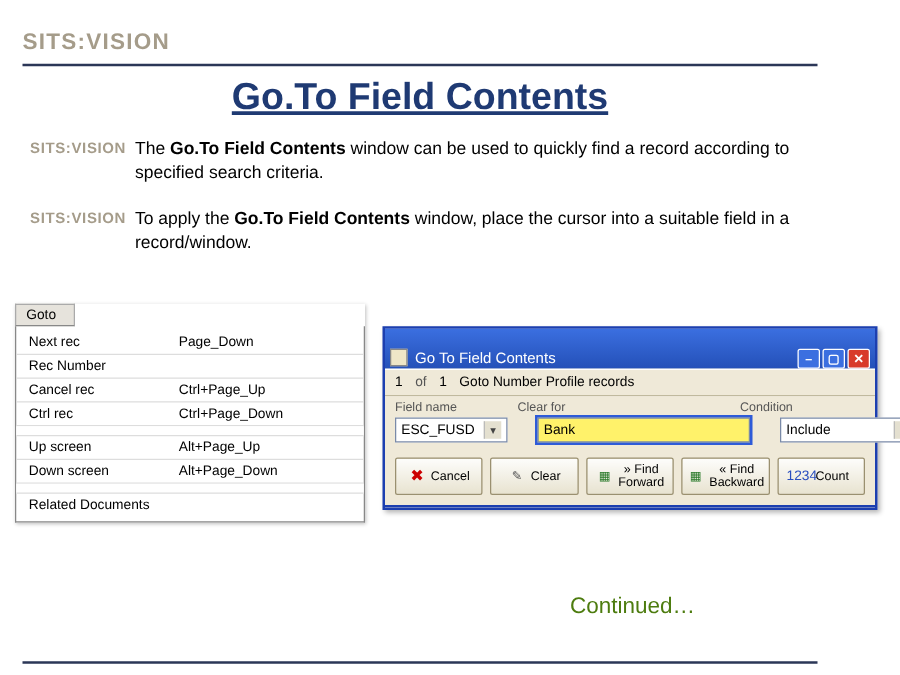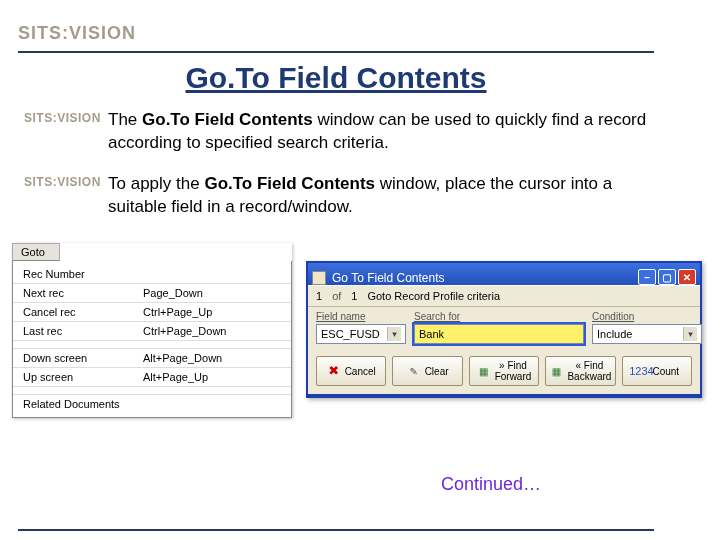--- a/index.html
+++ b/index.html
@@ -56,21 +56,21 @@
     height: 22px;
     font-size: 12px;
     font-weight: bold;
     color: #a59c8a;
     letter-spacing: 0.5px;
     margin-right: 18px;
     margin-top: 2px;
     flex: 0 0 auto;
   }
   .bullet-text {
-    font-size: 17px;
+    font-size: 14px;
     line-height: 1.35;
     color: #000;
   }
   .bullet-text b { font-weight: bold; }
 
   
   .menu-panel {
     position: absolute;
     left: 12px;
     top: 228px;
@@ -118,22 +118,22 @@
     width: 396px;
     background: #eee;
     border: 2px solid #1c3fb0;
     font-size: 11px;
     box-shadow: 2px 2px 4px rgba(0,0,0,0.3);
   }
   .mw-titlebar {
     background: linear-gradient(#3b6fe0, #2450b8);
     color: #fff;
     display: flex;
-    align-items: flex-end;
-    padding: 0 4px;
+    align-items: flex-start;
+    padding: 16px 4px;
     height: 22px;
   }
   .mw-titlebar .tb-icon {
     width: 14px; height: 14px;
     background: #efe6c7;
     border: 1px solid #888;
     margin-right: 6px;
   }
   .mw-titlebar .tb-title { flex: 1 1 auto; font-size: 12px; }
   .mw-tb-btn {
@@ -159,27 +159,26 @@
   }
   .mw-toolbar .of { color: #555; }
   .mw-labels {
     background: #efe9d8;
     display: grid;
     grid-template-columns: 90px 170px 110px;
     gap: 8px;
     padding: 4px 8px 0 8px;
     font-size: 10px;
     color: #555;
-    text-decoration: underline;
   }
   .mw-fields {
     background: #efe9d8;
     display: grid;
     grid-template-columns: 90px 170px 110px;
-    gap: 8px;
+    gap: 24px;
     padding: 2px 8px 6px 8px;
     font-size: 11px;
   }
   .mw-input {
     background: #fff;
     border: 1px solid #7a8aa8;
     padding: 2px 4px;
     height: 20px;
     display: flex;
     align-items: center;
@@ -213,24 +212,24 @@
     gap: 4px;
     font-size: 10px;
     line-height: 1.1;
     text-align: center;
   }
   .mw-btn .bi { width: 14px; height: 14px; display:inline-flex; align-items:center; justify-content:center; flex:0 0 auto; }
   .mw-btn .bl { flex: 0 1 auto; }
 
   .continued {
     position: absolute;
-    right: 131px;
+    right: 116px;
     bottom: 60px;
     font-size: 18px;
-    color: #6d28d9;
+    color: #4d7c0f;
   }
 </style>
 </head>
 <body>
 
 <div class="slide">
   <div class="top-logo">
     <span>SITS:VISION</span>
   </div>
   <hr class="top-rule">
@@ -248,43 +247,43 @@
     <div class="bullet-logo">SITS:VISION</div>
     <div class="bullet-text">
       <span>To apply the </span><b>Go.To Field Contents</b><span> window, place the cursor into a suitable field in a record/window.</span>
     </div>
   </div>
 
   <div class="menu-panel">
     <div class="menu-tab">Goto</div>
     <div class="menu-body">
       <div class="menu-row">
+          <span class="k">Next rec</span>
+          <span class="v">Page_Down</span>
+        </div>
+      <div class="menu-row">
           <span class="k">Rec Number</span>
           <span class="v"></span>
         </div>
       <div class="menu-row">
-          <span class="k">Next rec</span>
-          <span class="v">Page_Down</span>
-        </div>
-      <div class="menu-row">
           <span class="k">Cancel rec</span>
           <span class="v">Ctrl+Page_Up</span>
         </div>
       <div class="menu-row">
-          <span class="k">Last rec</span>
+          <span class="k">Ctrl rec</span>
           <span class="v">Ctrl+Page_Down</span>
         </div>
       <div class="menu-gap"></div>
+      <div class="menu-row">
+          <span class="k">Up screen</span>
+          <span class="v">Alt+Page_Up</span>
+        </div>
       <div class="menu-row">
           <span class="k">Down screen</span>
           <span class="v">Alt+Page_Down</span>
-        </div>
-      <div class="menu-row">
-          <span class="k">Up screen</span>
-          <span class="v">Alt+Page_Up</span>
         </div>
       <div class="menu-gap"></div>
       <div class="menu-row">
           <span class="k">Related Documents</span>
           <span class="v"></span>
         </div>
     </div>
   </div>
 
   <div class="mini-window">
@@ -292,25 +291,25 @@
       <span class="tb-icon"></span>
       <span class="tb-title">Go To Field Contents</span>
       <span class="mw-tb-btn">–</span>
       <span class="mw-tb-btn">▢</span>
       <span class="mw-tb-btn close">✕</span>
     </div>
     <div class="mw-toolbar">
       <span>1</span>
       <span class="of">of</span>
       <span>1</span>
-      <span>Goto Record Profile criteria</span>
+      <span>Goto Number Profile records</span>
     </div>
     <div class="mw-labels">
       <span>Field name</span>
-      <span>Search for</span>
+      <span>Clear for</span>
       <span>Condition</span>
     </div>
     <div class="mw-fields">
       <div class="mw-input">
         <span>ESC_FUSD</span>
         <span class="chev">▾</span>
       </div>
       <div class="mw-input hl">
         <span>Bank</span>
       </div>

